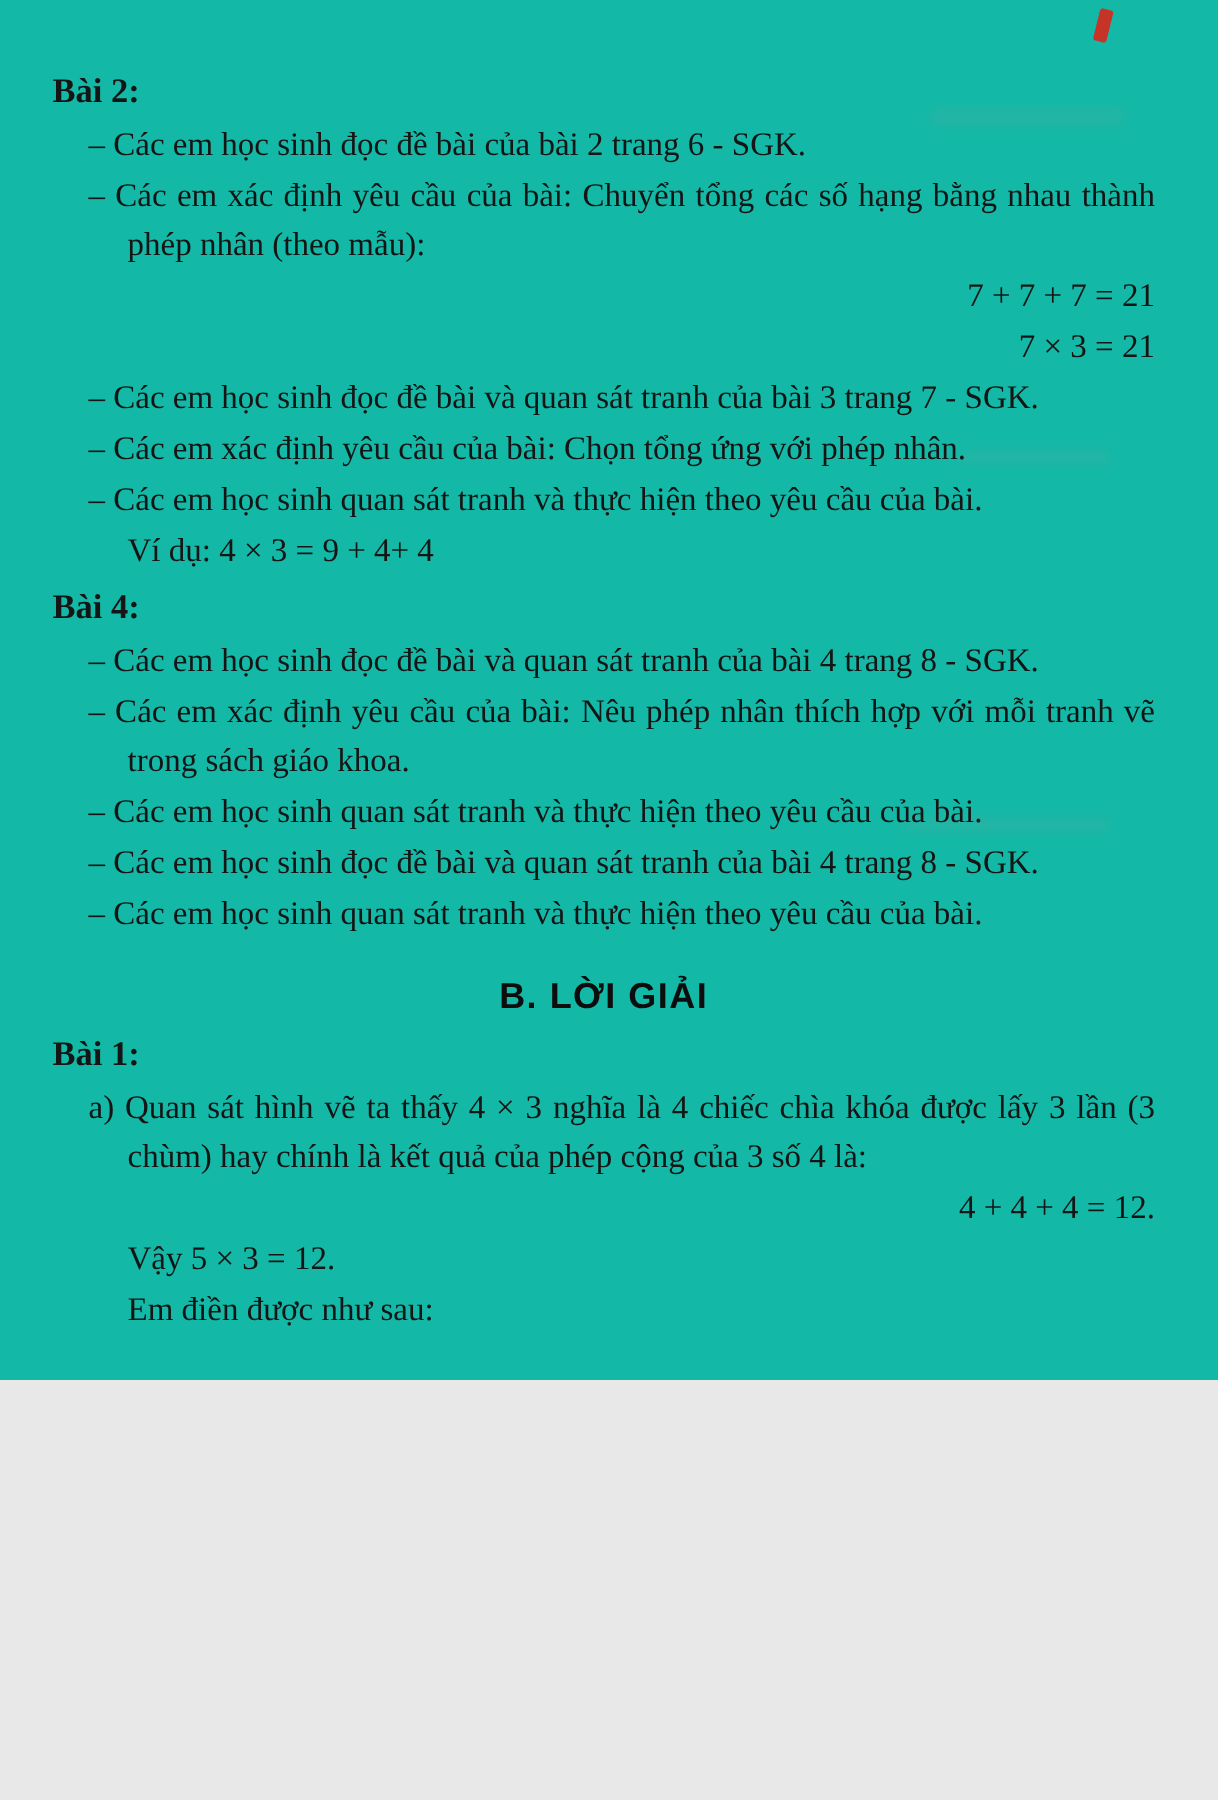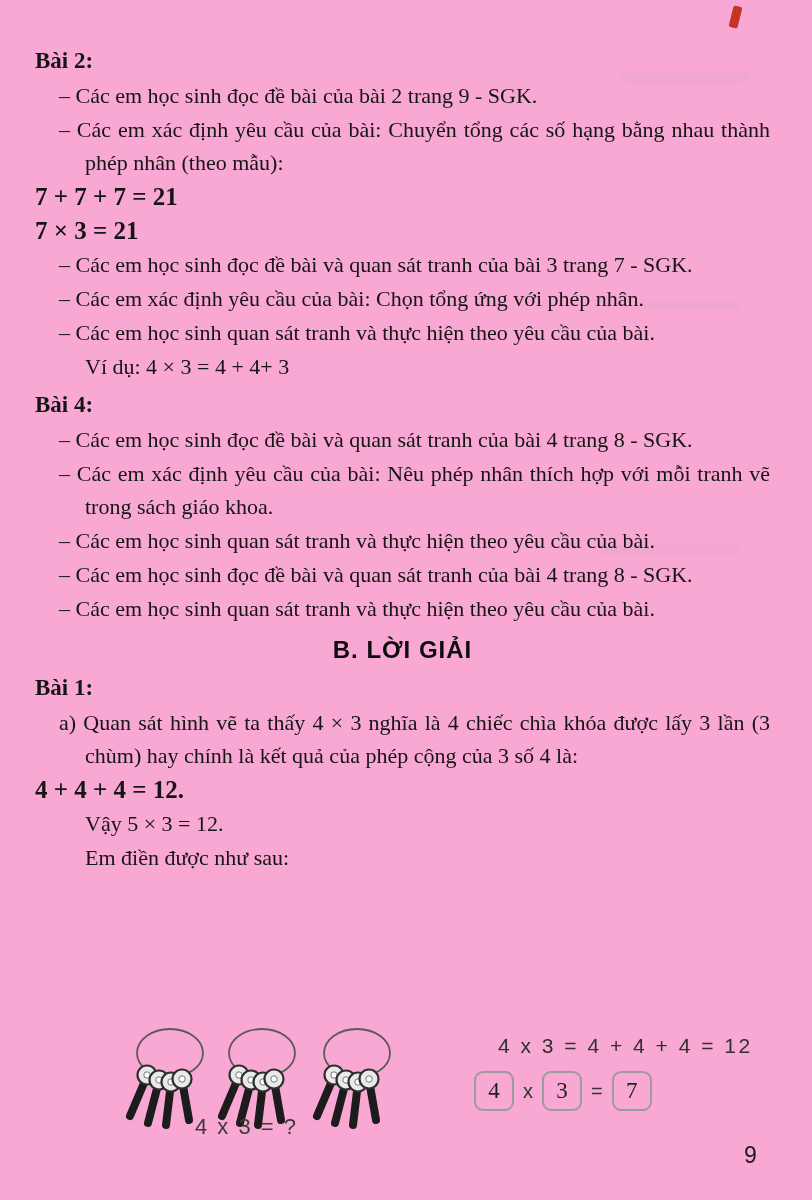--- a/index.html
+++ b/index.html
@@ -1,32 +1,32 @@
 <!DOCTYPE html>
 <html><head>
 <meta charset="utf-8">
 <style>
   html,body{margin:0;padding:0;background:#e8e8e8;}
   .page{
-    position:relative;width:812px;height:1200px;margin:0 auto;
-    background:#f9a8d4;overflow:hidden;
+    position:relative;width:812px;height:920px;margin:0 auto;
+    background:#14b8a6;overflow:hidden;
     font-family:"Liberation Serif","DejaVu Serif",serif;color:#151515;
   }
   .content{position:absolute;left:35px;right:42px;top:46px;}
   .sec-h{font-size:23px;font-weight:bold;line-height:30px;margin:7px 0 3px 0;}
   .bullet{
     font-size:22px;line-height:33px;margin:1px 0;
     text-align:justify;padding-left:50px;text-indent:-26px;
   }
   .plainline{font-size:22px;line-height:33px;margin:1px 0;padding-left:50px;}
-  .eqline{font-size:25px;line-height:33px;text-align:left;margin:1px 0;font-weight:bold;}
+  .eqline{font-size:22px;line-height:33px;text-align:right;margin:1px 0;}
   .sol-h{
     font-family:"Liberation Sans","DejaVu Sans",sans-serif;
     font-weight:bold;font-size:24px;line-height:32px;text-align:center;
-    letter-spacing:1px;margin:9px 0 4px 0;color:#0d0d0d;
+    letter-spacing:1px;margin:24px 0 4px 0;color:#0d0d0d;
   }
   .red-mark{
     position:absolute;left:731px;top:6px;width:9px;height:22px;
     background:#c63327;transform:rotate(14deg);border-radius:2px;
   }
   .bleed{position:absolute;background:#9a9a9a;opacity:0.10;filter:blur(3px);border-radius:4px;}
   .b1{left:620px;top:72px;width:130px;height:12px;}
   .b2{left:640px;top:300px;width:100px;height:10px;}
   .b3{left:600px;top:545px;width:140px;height:10px;}
   .figure{position:absolute;left:0;top:1022px;width:812px;height:150px;}
@@ -64,31 +64,31 @@
 
   <div class="red-mark" style="background: rgb(198, 51, 39);"></div>
   <div class="bleed b1"></div>
   <div class="bleed b2"></div>
   <div class="bleed b3"></div>
 
   <div class="content">
 
     <div>
       <div class="sec-h" style="margin-top:0">Bài 2:</div>
-      <p class="bullet">– Các em học sinh đọc đề bài của bài 2 trang 9 - SGK.</p>
+      <p class="bullet">– Các em học sinh đọc đề bài của bài 2 trang 6 - SGK.</p>
       <p class="bullet">– Các em xác định yêu cầu của bài: Chuyển tổng các số hạng bằng nhau thành phép nhân (theo mẫu):</p>
       <div class="eqline">7 + 7 + 7 = 21</div>
       <div class="eqline">7 × 3 = 21</div>
     </div>
 
     <div>
       <p class="bullet">– Các em học sinh đọc đề bài và quan sát tranh của bài 3 trang 7 - SGK.</p>
       <p class="bullet">– Các em xác định yêu cầu của bài: Chọn tổng ứng với phép nhân.</p>
       <p class="bullet">– Các em học sinh quan sát tranh và thực hiện theo yêu cầu của bài.</p>
-      <p class="plainline">Ví dụ: 4 × 3 = 4 + 4+ 3</p>
+      <p class="plainline">Ví dụ: 4 × 3 = 9 + 4+ 4</p>
     </div>
 
     <div>
       <div class="sec-h">Bài 4:</div>
       <p class="bullet">– Các em học sinh đọc đề bài và quan sát tranh của bài 4 trang 8 - SGK.</p>
       <p class="bullet">– Các em xác định yêu cầu của bài: Nêu phép nhân thích hợp với mỗi tranh vẽ trong sách giáo khoa.</p>
       <p class="bullet">– Các em học sinh quan sát tranh và thực hiện theo yêu cầu của bài.</p>
     </div>
 
     <div>

